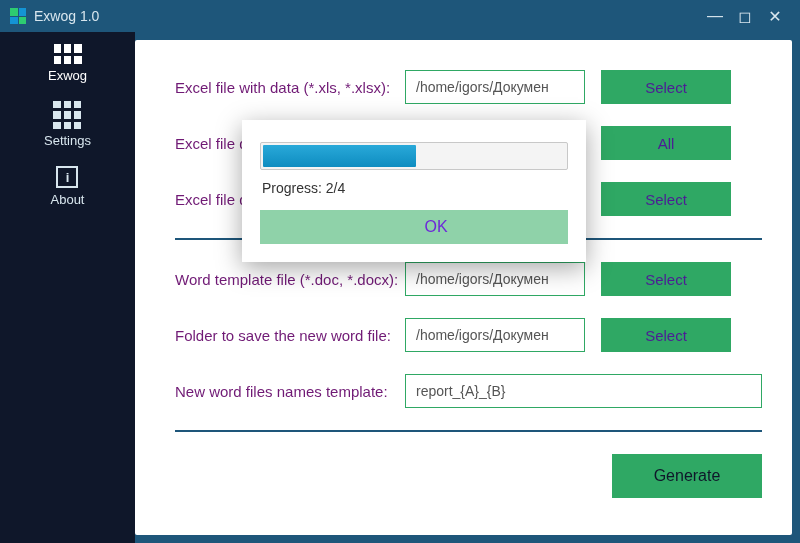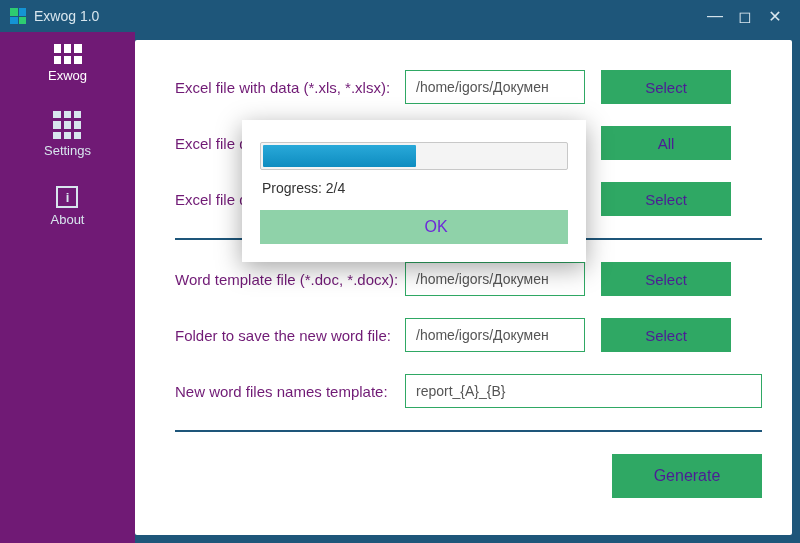--- a/index.html
+++ b/index.html
@@ -7,39 +7,39 @@
   .window { width: 800px; height: 543px; background: #1e567a; position: relative; }
   .titlebar { height: 32px; background: #1e567a; display: flex; align-items: center; padding: 0 10px; color: #d8e6ee; font-size: 14px; }
   .titlebar .logo { width: 16px; height: 16px; margin-right: 8px; display: grid; grid-template-columns: 1fr 1fr; grid-template-rows: 1fr 1fr; gap: 1px; }
   .titlebar .logo span:nth-child(1){background:#2ecc71;}
   .titlebar .logo span:nth-child(2){background:#1494d4;}
   .titlebar .logo span:nth-child(3){background:#1494d4;}
   .titlebar .logo span:nth-child(4){background:#2ecc71;}
   .titlebar .spacer { flex: 1; }
   .titlebar .winbtn { width: 30px; text-align: center; color: #d8e6ee; font-size: 16px; cursor: pointer; }
   .body { position: absolute; top: 32px; left: 0; right: 0; bottom: 0; display: flex; }
-  .sidebar { width: 135px; background: #701a75; display: flex; flex-direction: column; align-items: center; padding-top: 12px; gap: 28px; }
+  .sidebar { width: 135px; background: #0f172a; display: flex; flex-direction: column; align-items: center; padding-top: 12px; gap: 18px; }
   .sidebar-item { color: #d8e6ee; font-size: 13px; text-align: center; cursor: pointer; }
   .sidebar-item.active { color: #fff; }
   .sb-icon { margin: 0 auto 4px auto; }
   .sb-grid3 { width: 28px; height: 20px; display: grid; grid-template-columns: repeat(3,1fr); grid-template-rows: repeat(2,1fr); gap: 3px; }
   .sb-grid3 span { background: #fff; }
   .sb-grid9 { width: 28px; height: 28px; display: grid; grid-template-columns: repeat(3,1fr); grid-template-rows: repeat(3,1fr); gap: 3px; }
   .sb-grid9 span { background: #d8e6ee; }
   .sb-about { width: 22px; height: 22px; border: 2px solid #d8e6ee; display: flex; align-items: center; justify-content: center; color: #d8e6ee; font-weight: bold; font-size: 13px; }
   .main { flex: 1; background: #fff; margin: 8px 8px 8px 0; border-radius: 2px; padding: 30px 30px 20px 40px; position: relative; }
   .row { display: flex; align-items: center; margin-bottom: 22px; }
   .row-label { width: 230px; color: #701a75; font-size: 15px; }
   .row-input { flex: 0 0 180px; margin-right: 16px; border-radius: 10px; }
   .row-input input, .row-wide input { width: 100%; height: 34px; border: 1px solid #2fa864; padding: 0 10px; font-size: 14px; color: #555; background: #fff; }
   .row-wide { flex: 1; }
   .btn { width: 130px; height: 34px; background: #2fa864; color: #4c1d95; border: none; font-size: 15px; cursor: pointer; }
   .divider { height: 2px; background: #1e567a; margin: 6px 0 22px 0; }
   .generate-row { display: flex; justify-content: flex-end; margin-top: 20px; }
-  .btn-generate { width: 150px; height: 44px; background: #2fa864; color: #4c1d95; border: none; font-size: 16px; cursor: pointer; }
+  .btn-generate { width: 150px; height: 44px; background: #2fa864; color: #0f172a; border: none; font-size: 16px; cursor: pointer; }
   
   .modal { position: absolute; left: 242px; top: 120px; width: 344px; background: #fff; box-shadow: 0 6px 24px rgba(0,0,0,0.35); padding: 22px 18px 18px 18px; }
   .progress-track { height: 28px; border: 1px solid #c8c8c8; background: #f4f4f4; position: relative; border-radius: 2px; }
   .progress-fill { position: absolute; left: 2px; top: 2px; bottom: 2px; background: linear-gradient(#29a9d9,#0e8cc0); border-radius: 1px; }
   .progress-text { margin: 10px 0 14px 2px; color: #333; font-size: 14px; }
   .btn-ok { width: 100%; height: 34px; background: #8fd2a9; color: #6d28d9; border: none; font-size: 16px; cursor: pointer; padding-left: 44px; }
 </style>
 </head>
 <body>
 

